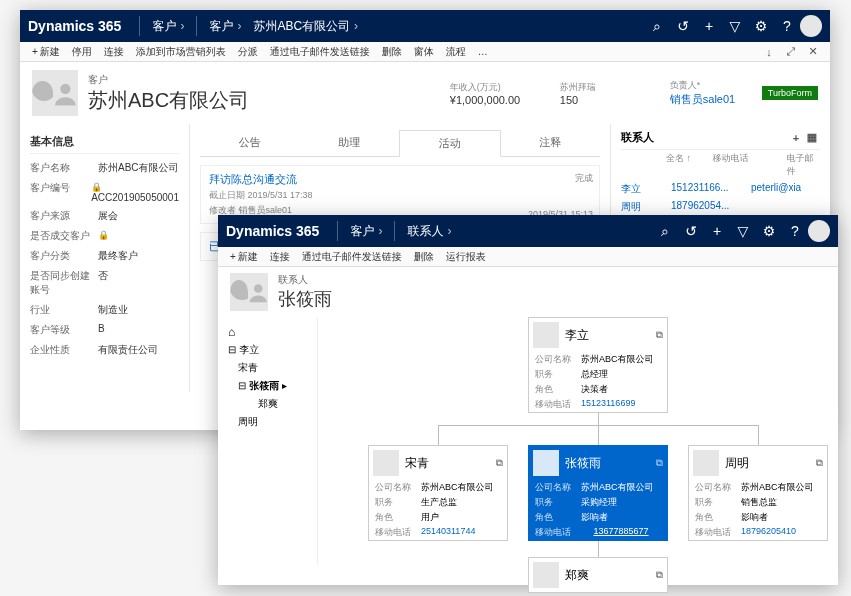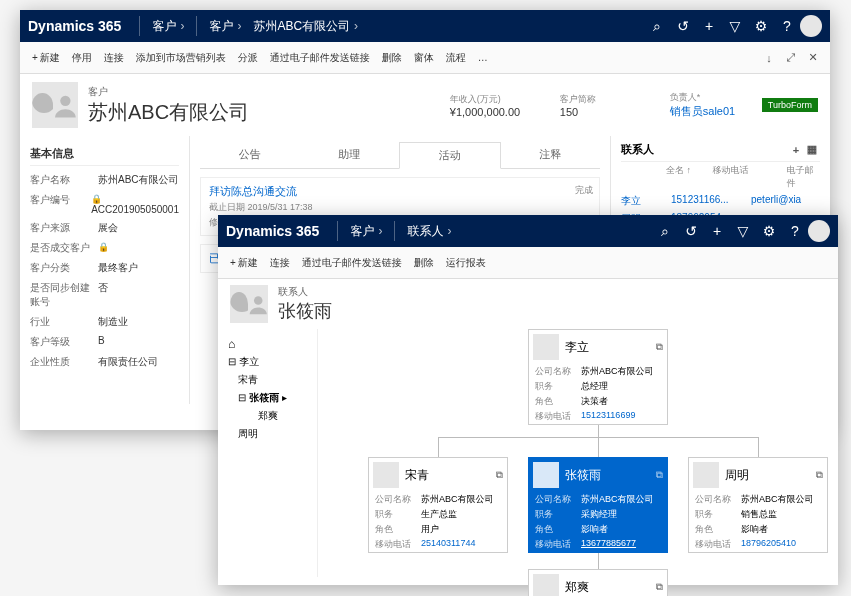--- a/index.html
+++ b/index.html
@@ -10,21 +10,21 @@
 
 .topbar { background: #002050; color: #fff; height: 32px; display: flex; align-items: center; padding: 0 8px; }
 .topbar .brand { font-size: 14px; font-weight: 600; margin-right: 12px; }
 .topbar .sep { width: 1px; height: 20px; background: rgba(255,255,255,0.3); margin: 0 6px; }
 .topbar .seg { font-size: 12px; padding: 0 6px; }
 .topbar .chev::after { content: "›"; margin-left: 4px; opacity: 0.7; }
 .topbar .spacer { flex: 1; }
 .topbar .ico { width: 26px; text-align: center; font-size: 14px; cursor: pointer; }
 .avatar-circ { width: 22px; height: 22px; border-radius: 50%; background: #e6e6e6; }
 
-.cmdbar { height: 32px; border-bottom: 1px solid #ddd; display: flex; align-items: center; padding: 0 6px; background: #fafafa; }
+.cmdbar { height: 20px; border-bottom: 1px solid #ddd; display: flex; align-items: center; padding: 0 6px; background: #fafafa; }
 .cmdbar .btn { font-size: 10px; color: #333; padding: 0 6px; cursor: pointer; display: flex; align-items: center; }
 .cmdbar .btn:first-child::before { content:"+"; margin-right:2px; }
 .cmdbar .spacer { flex: 1; }
 .cmdbar .rbtn { width: 22px; text-align: center; cursor: pointer; color: #555; }
 
 .header { padding: 8px 12px; display: flex; align-items: center; }
 .header .avimg { width: 46px; height: 46px; background: #e6e6e6; display: flex; align-items: center; justify-content: center; margin-right: 10px; }
 .header .avimg::before { content: ""; width: 24px; height: 24px; background: #bbb; border-radius: 50% 50% 0 0; clip-path: circle(12px at 12px 8px); }
 .header .avimg { position: relative; }
 .header .avimg svg { width: 28px; height: 28px; fill: #bbb; }
@@ -82,21 +82,21 @@
 .ccard .top { display: flex; align-items: center; padding: 4px; }
 .ccard .top .av { width: 26px; height: 26px; background: #e6e6e6; margin-right: 6px; }
 .ccard.sel .top .av { background: rgba(255,255,255,0.85); }
 .ccard .top .nm { font-size: 12px; }
 .ccard .top .ex { margin-left: auto; font-size: 10px; cursor: pointer; opacity: 0.7; }
 .ccard .fld { display: flex; padding: 1px 6px; }
 .ccard .fld .fk { width: 46px; color: #888; }
 .ccard.sel .fld .fk { color: rgba(255,255,255,0.8); }
 .ccard .fld .fv { flex: 1; }
 .ccard .fld .fv.link { color: #0066cc; }
-.ccard.sel .fld .fv.link { color: #fff; text-decoration: underline; }
+.ccard.sel .fld .fv.link { color: #fff; text-decoration: underline; text-align: center; }
 .line { position: absolute; background: #bbb; }
 
 svg.person { width: 28px; height: 28px; }
 svg.person circle { fill: #bbb; }
 svg.person path { fill: #bbb; }
 </style>
 </head>
 <body>
 
 <div class="window w1">
@@ -142,21 +142,21 @@
     <div>
       <div class="ttype">客户</div>
       <div class="tname">苏州ABC有限公司</div>
     </div>
     <span class="spacer"></span>
     <div class="kpi">
       <div class="lbl">年收入(万元)</div>
       <div class="val">¥1,000,000.00</div>
     </div>
     <div class="kpi">
-      <div class="lbl">客户简称</div>
+      <div class="lbl">苏州拜瑞</div>
       <div class="val">150</div>
     </div>
     <div class="kpi">
       <div class="lbl">负责人*</div>
       <div class="val link">销售员sale01</div>
     </div>
     <span class="turbo">TurboForm</span>
   </div>
   <div class="body1">
     <div class="left">

